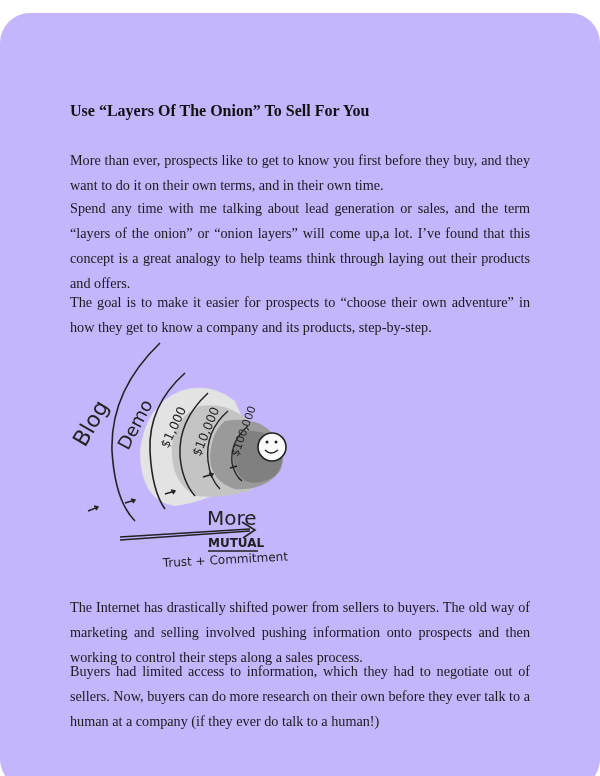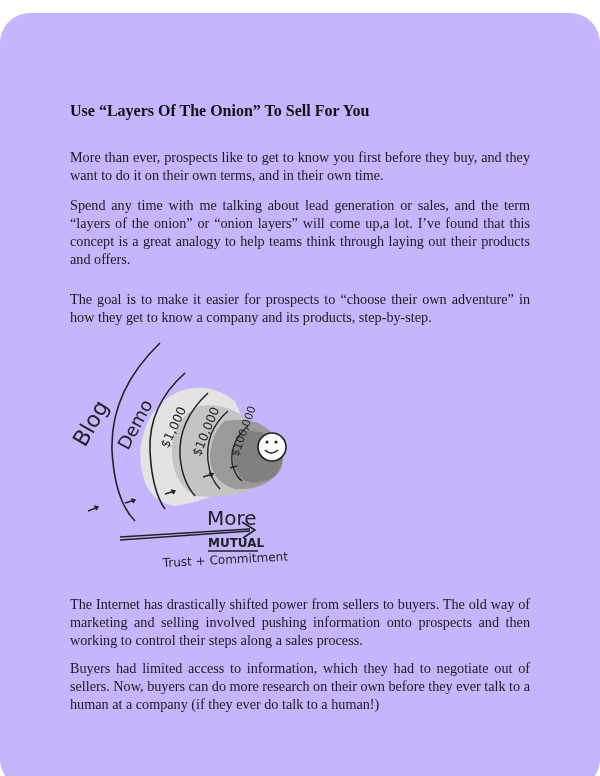--- a/index.html
+++ b/index.html
@@ -5,21 +5,21 @@
     html, body { margin: 0; padding: 0; background: #ffffff; }
     body { width: 600px; height: 776px; position: relative; overflow: hidden; }
     .page { position: absolute; left: 0; top: 13px; width: 600px; height: 776px; background: #c4b5fd; border-radius: 30px; }
     .title {
       position: absolute; left: 70px; top: 88px; width: 470px;
       font-family: "Liberation Serif", serif; font-weight: bold; font-size: 16px;
       color: #111; line-height: 20px; white-space: nowrap;
     }
     .para {
       position: absolute; left: 70px; width: 460px;
-      font-family: "Liberation Serif", serif; font-size: 14.2px; line-height: 18px;
+      font-family: "Liberation Serif", serif; font-size: 14.2px; line-height: 25px;
       color: #1a1a1a; text-align: justify; margin: 0;
     }
     #p1 { top: 135px; }
     #p2 { top: 183px; font-family: Liberation Serif, serif; }
     #p3 { top: 265px; margin-top: 12px; }
     #p4 { top: 582px; }
     #p5 { top: 646px; }
     .figure { position: absolute; left: 60px; top: 318px; width: 270px; height: 245px; }
     .figure svg { width: 270px; height: 245px; display: block; }
     .hand { font-family: "DejaVu Sans", sans-serif; fill: #222; }

